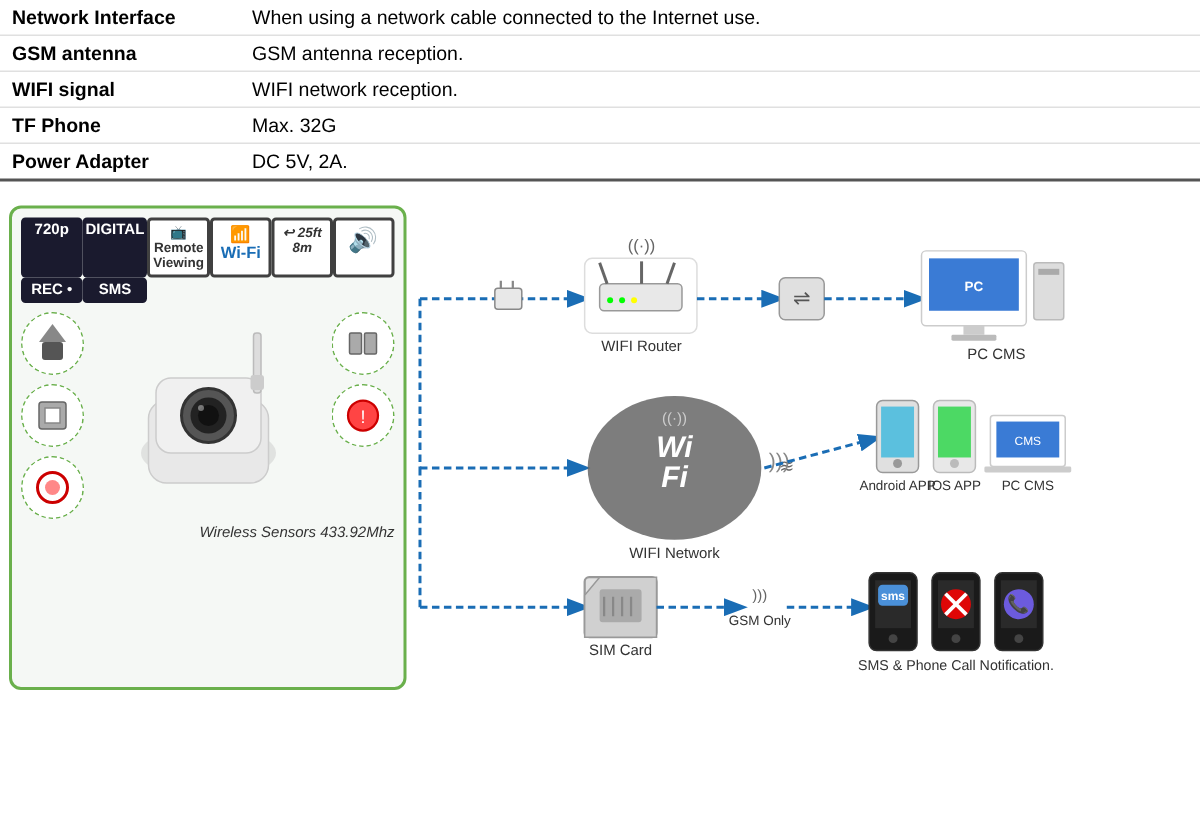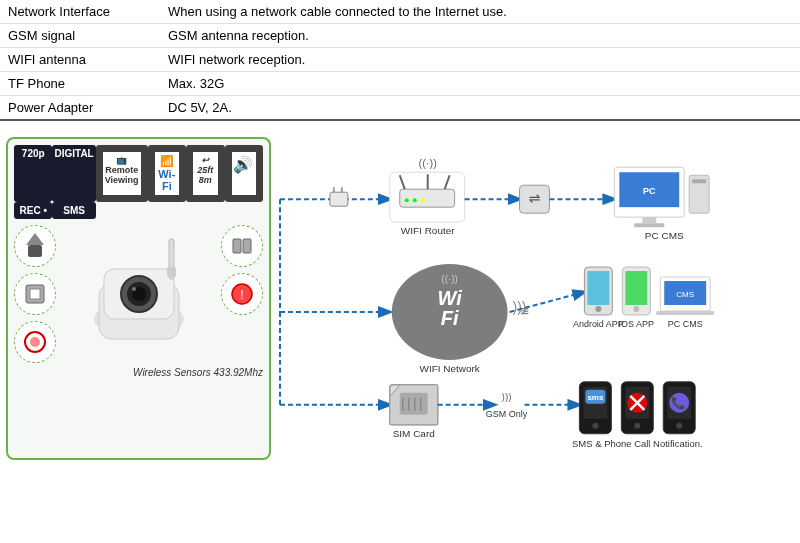--- a/index.html
+++ b/index.html
@@ -17,21 +17,21 @@
       border-collapse: collapse;
       margin-bottom: 10px;
     }
     .specs-table td {
       padding: 4px 8px;
       vertical-align: top;
       font-size: 13px;
       border-bottom: 1px solid #e0e0e0;
     }
     .specs-table td:first-child {
-      font-weight: normal;
+      font-weight: bold;
       width: 160px;
       white-space: nowrap;
     }
     .specs-table tr:last-child td {
       border-bottom: 2px solid #555;
       margin-left: 11px;
     }
 
     
     .diagram-area {
@@ -64,21 +64,21 @@
       color: #fff;
       font-size: 10px;
       text-align: center;
       padding: 3px 2px;
       border-radius: 3px;
       font-weight: bold;
     }
     .feat-btn.green-outline {
       background: #fff;
       color: #333;
-      border: 7px solid #404040;
+      border: 2px solid #404040;
     }
 
     .camera-image-area {
       display: flex;
       flex-direction: row;
       gap: 4px;
     }
     .side-icons {
       display: flex;
       flex-direction: column;
@@ -120,25 +120,25 @@
 </head>
 <body>
 
 <table class="specs-table">
   <tbody id="specs-tbody">
   <tr>
         <td>Network Interface</td>
         <td>When using a network cable connected to the Internet use.</td>
       </tr>
       <tr>
-        <td>GSM signal</td>
+        <td>GSM antenna</td>
         <td>GSM antenna reception.</td>
       </tr>
       <tr>
-        <td>WIFI antenna</td>
+        <td>WIFI signal</td>
         <td>WIFI network reception.</td>
       </tr>
       <tr>
         <td>TF Phone</td>
         <td>Max. 32G</td>
       </tr>
       <tr>
         <td>Power Adapter</td>
         <td>DC 5V, 2A.</td>
       </tr>

